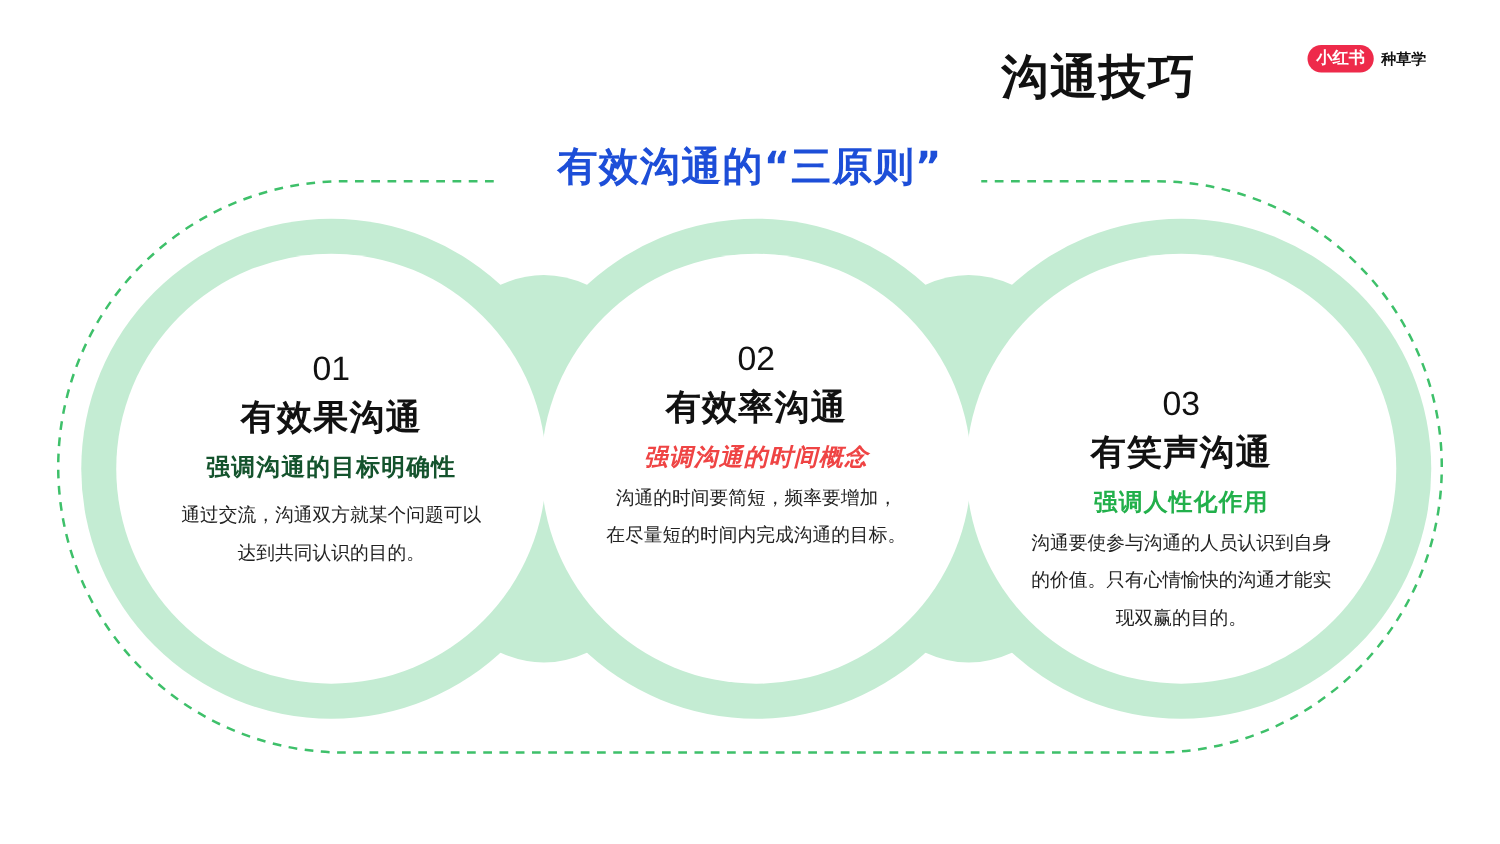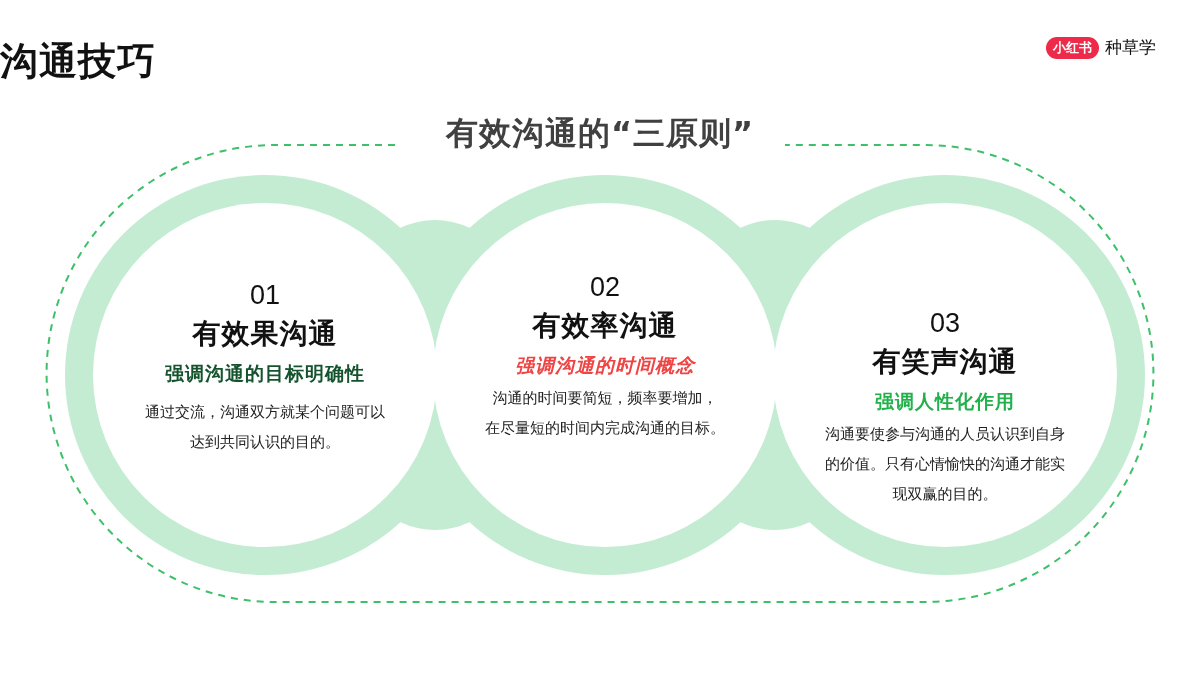--- a/index.html
+++ b/index.html
@@ -1,23 +1,23 @@
 <!DOCTYPE html>
 <html><head>
 <meta charset="utf-8">
 <style>
   html, body { margin:0; padding:0; }
   body { width:1200px; height:675px; background:#ffffff; position:relative; overflow:hidden;
          font-family: "DejaVu Sans", "Liberation Sans", sans-serif; }
   .abs { position:absolute; }
-  #title { left:0; width:957px; top:36px; text-align:left; font-size:38px; font-weight:bold; color:#111; letter-spacing:1px; }
+  #title { left:0; width:957px; top:36px; text-align:right; font-size:38px; font-weight:bold; color:#111; letter-spacing:1px; }
   #subtitle { left:0; width:1200px; top:112px; text-align:center; font-size:32px; font-weight:bold; letter-spacing:1px; }
   #logo { left:1046px; top:36px; display:flex; align-items:center; gap:6px; }
   #logo .badge { color:#fff; font-size:13px; font-weight:bold; padding:3px 7px; border-radius:11px; line-height:16px; }
-  #logo .brand { font-size:17px; font-weight:normal; color:#111; }
+  #logo .brand { font-size:12px; font-weight:bold; color:#111; }
   svg#bg { position:absolute; left:0; top:0; }
   .card { position:absolute; width:300px; text-align:center; }
   .card .num { font-size:27px; color:#111; font-family:"Liberation Sans", sans-serif; }
   .card .head { font-size:28px; font-weight:bold; color:#111; margin-top:4px; letter-spacing:1px; }
   .card .tag { font-size:19px; font-weight:bold; margin-top:8px; letter-spacing:1px; }
   .card .desc { font-size:15px; color:#222; margin-top:10px; line-height:30px; }
 </style>
 </head>
 <body>
 
@@ -33,21 +33,21 @@
     <path d="M 740 228 Q 775 212 810 228 L 810 522 Q 775 538 740 522 Z"></path>
   </g>
   <g fill="#ffffff">
     <circle cx="265" cy="375" r="172"></circle>
     <circle cx="605" cy="375" r="172"></circle>
     <circle cx="945" cy="375" r="172"></circle>
   </g>
 </svg>
 
 <div class="abs" id="title">沟通技巧</div>
-<div class="abs" id="subtitle" style="color:#404040;">有效沟通的“三原则”</div>
+<div class="abs" id="subtitle" style="color:#1d4ed8;">有效沟通的“三原则”</div>
 
 <div class="abs" id="logo">
   <span class="badge" style="background:#ee2a4a;">小红书</span>
   <span class="brand">种草学</span>
 </div>
 
 <div class="card" style="left:115px; top:280px;">
   <div class="num">01</div>
   <div class="head">有效果沟通</div>
   <div class="tag" style="color:#14532d;">强调沟通的目标明确性</div>

